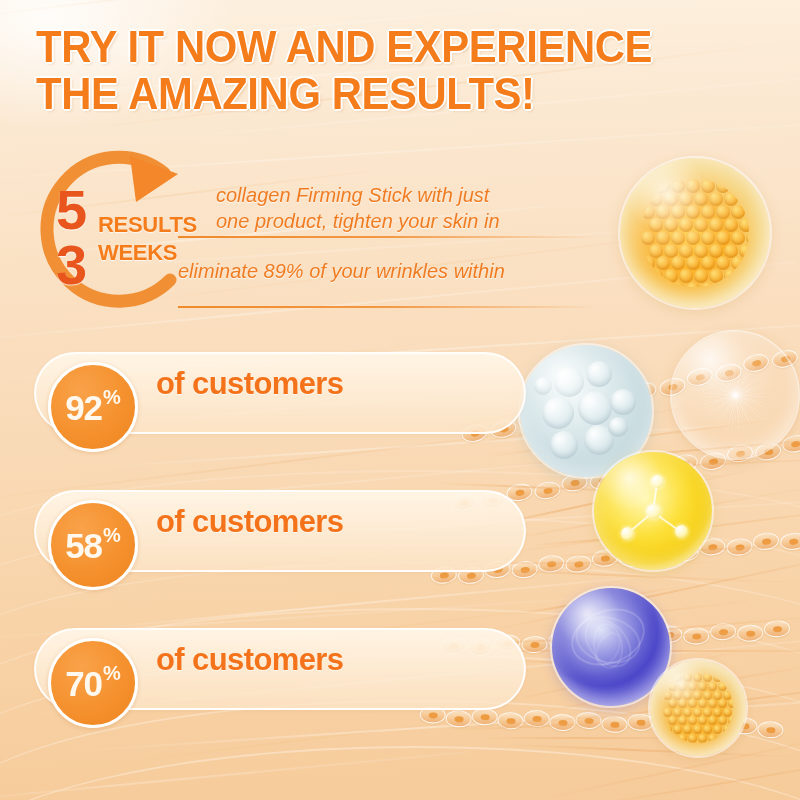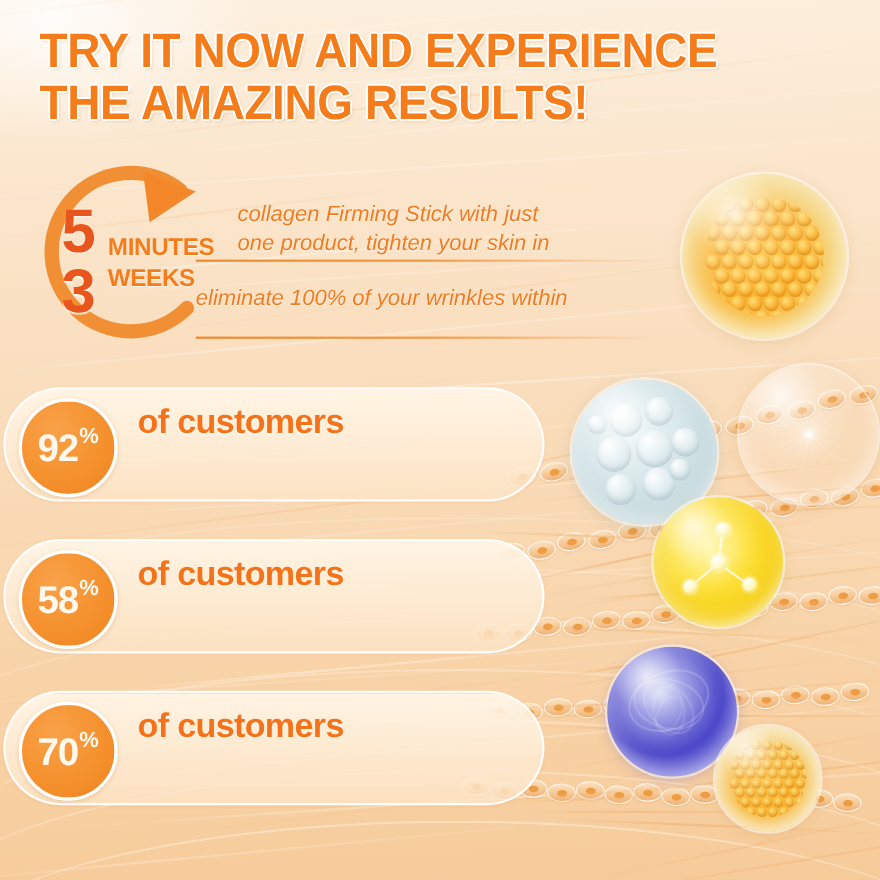--- a/index.html
+++ b/index.html
@@ -95,21 +95,21 @@
     position:absolute; height:2px;
     background:linear-gradient(90deg, #F08A2C 0%, #F5A busy 0%, #F2953F 55%, rgba(242,149,63,0) 100%);
   }
   .rule-1 { left:178px; top:96px;  width:420px;
             background:linear-gradient(90deg,#EF8A2C 0%,#F29945 50%,rgba(242,153,69,0) 100%); }
   .rule-2 { left:178px; top:166px; width:420px;
             background:linear-gradient(90deg,#EF8A2C 0%,#F29945 50%,rgba(242,153,69,0) 100%); }
 
   
   .pill {
-    position:absolute; left:3px; width:492px; height:104px;
+    position:absolute; left:34px; width:492px; height:82px;
     border-radius:53px;
     background:linear-gradient(180deg, rgba(255,246,232,.92) 0%, rgba(252,228,198,.80) 100%);
     border:2px solid rgba(255,255,255,.92);
     box-shadow:0 1px 3px rgba(200,130,60,.10);
   }
   .pill-1 { top:352px; }
   .pill-2 { top:490px; }
   .pill-3 { top:628px; }
 
   .badge {
@@ -762,31 +762,31 @@
 
   <div class="cycle-block">
 
     <svg class="arc-svg" width="220" height="190" viewBox="0 0 220 190">
       <path d="M 146 33
                A 72 72 0 1 0 152 140" fill="none" stroke="#F08A2C" stroke-width="13" stroke-linecap="round" opacity="0.95"></path>
       <polygon points="112,16 160,34 118,62" fill="#F3872A"></polygon>
     </svg>
 
     <div class="cycle-num num5">5</div>
-    <div class="cycle-unit unit5">MINUTES</div>
+    <div class="cycle-unit unit5">RESULTS</div>
 
     <div class="cycle-num num3">3</div>
     <div class="cycle-unit unit3">WEEKS</div>
 
     <div class="rule rule-1"></div>
     <div class="rule rule-2"></div>
 
     <div class="cycle-copy copy-top">collagen Firming Stick with just
 one product, tighten your skin in</div>
-    <div class="cycle-copy copy-bot">eliminate 100% of your wrinkles within</div>
+    <div class="cycle-copy copy-bot">eliminate 89% of your wrinkles within</div>
   </div>
 
   <div class="pill pill-1">
     <div class="badge">
       <span class="badge-num">92</span>
       <span class="badge-pct">%</span>
     </div>
     <div class="stat-head">of customers</div>
   </div>
 

